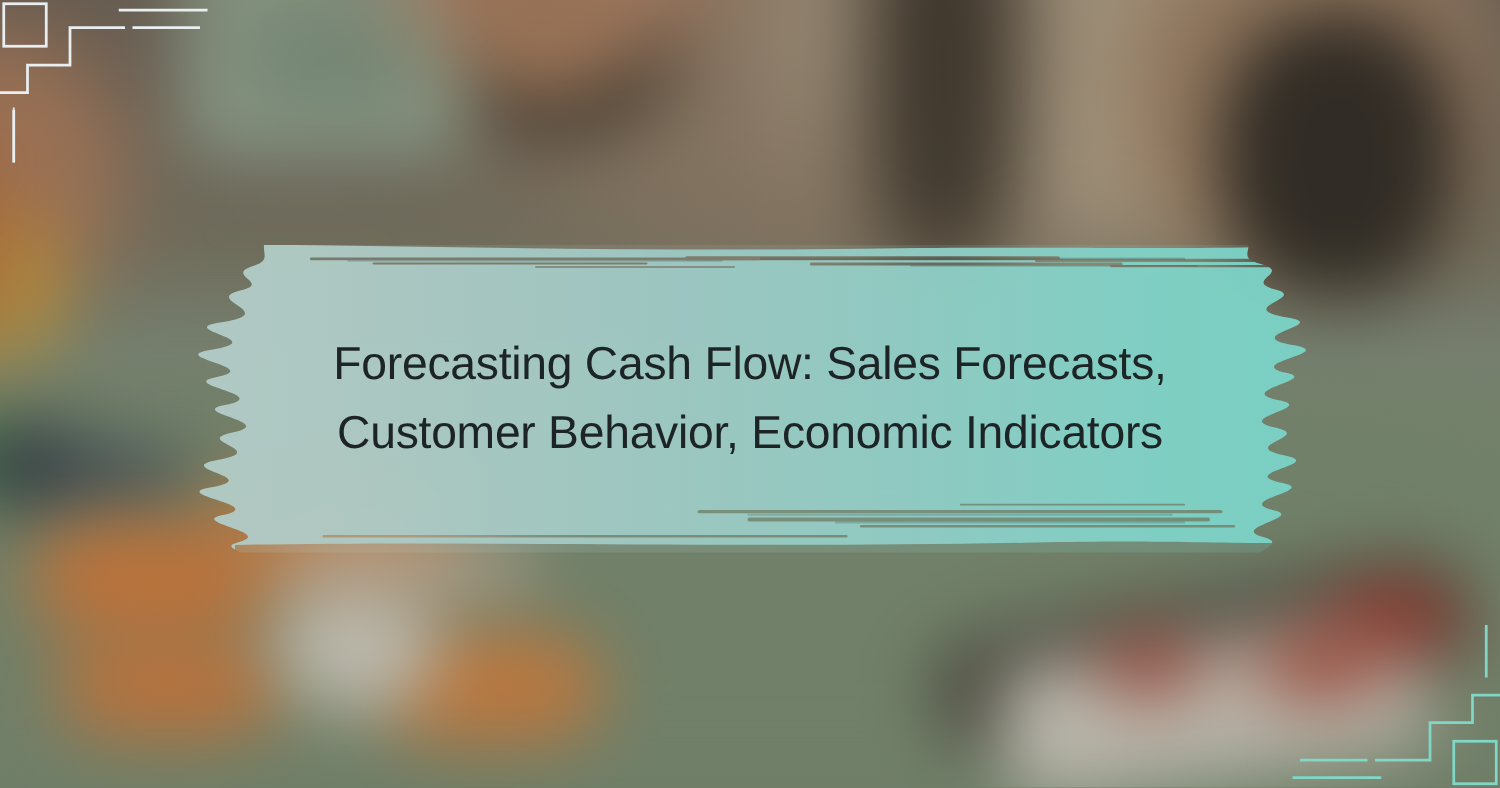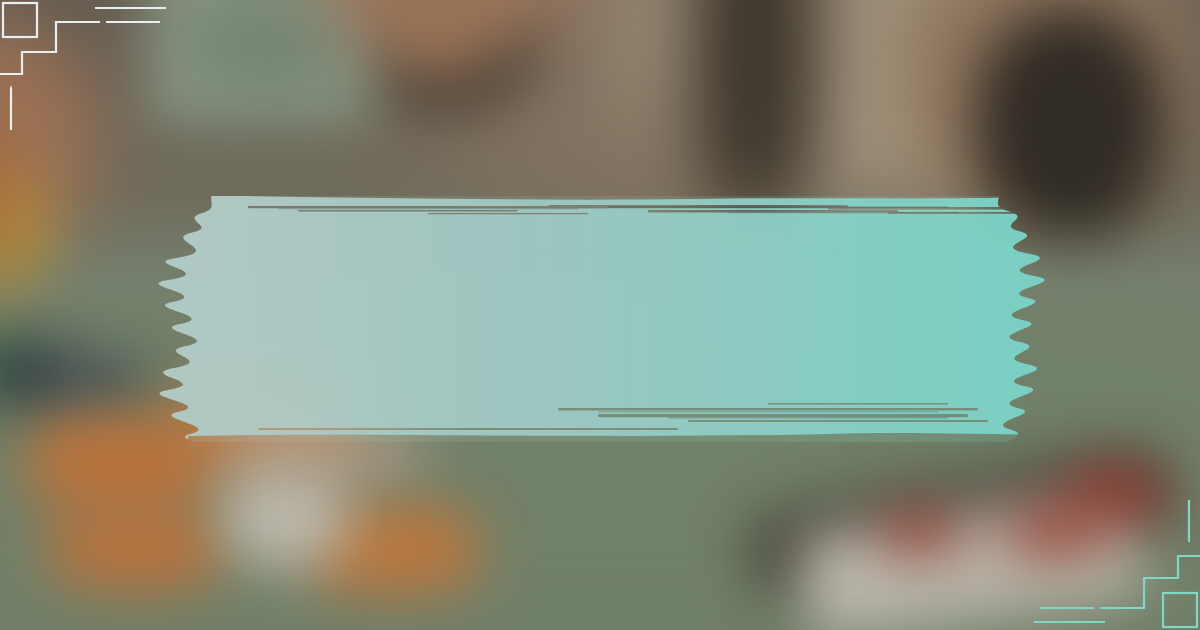--- a/index.html
+++ b/index.html
@@ -215,20 +215,24 @@
       <g opacity="0.20" fill="#2e3a36">
         <rect x="150" y="12" width="300" height="1.4"></rect>
         <rect x="480" y="10" width="340" height="2.0"></rect>
         <rect x="600" y="16" width="230" height="1.4"></rect>
         <rect x="470" y="215" width="340" height="1.6"></rect>
         <rect x="540" y="221" width="280" height="1.8"></rect>
       </g>
     </svg>
   </div>
 
+  <div id="title-block">
+    <div class="title-line">Forecasting Cash Flow: Sales Forecasts,</div>
+    <div class="title-line">Customer Behavior, Economic Indicators</div>
+  </div>
 
   <div class="corner" id="corner-tl">
     <svg width="170" height="130" viewBox="0 0 170 130" aria-hidden="true">
       <g fill="none" stroke="#e9eff1" stroke-width="2.2">
 
         <rect x="3" y="3" width="34" height="34"></rect>
 
         <path d="M0,74 L22,74 L22,52 L56,52 L56,22 L100,22"></path>
 
         <path d="M95,8 L166,8"></path>

